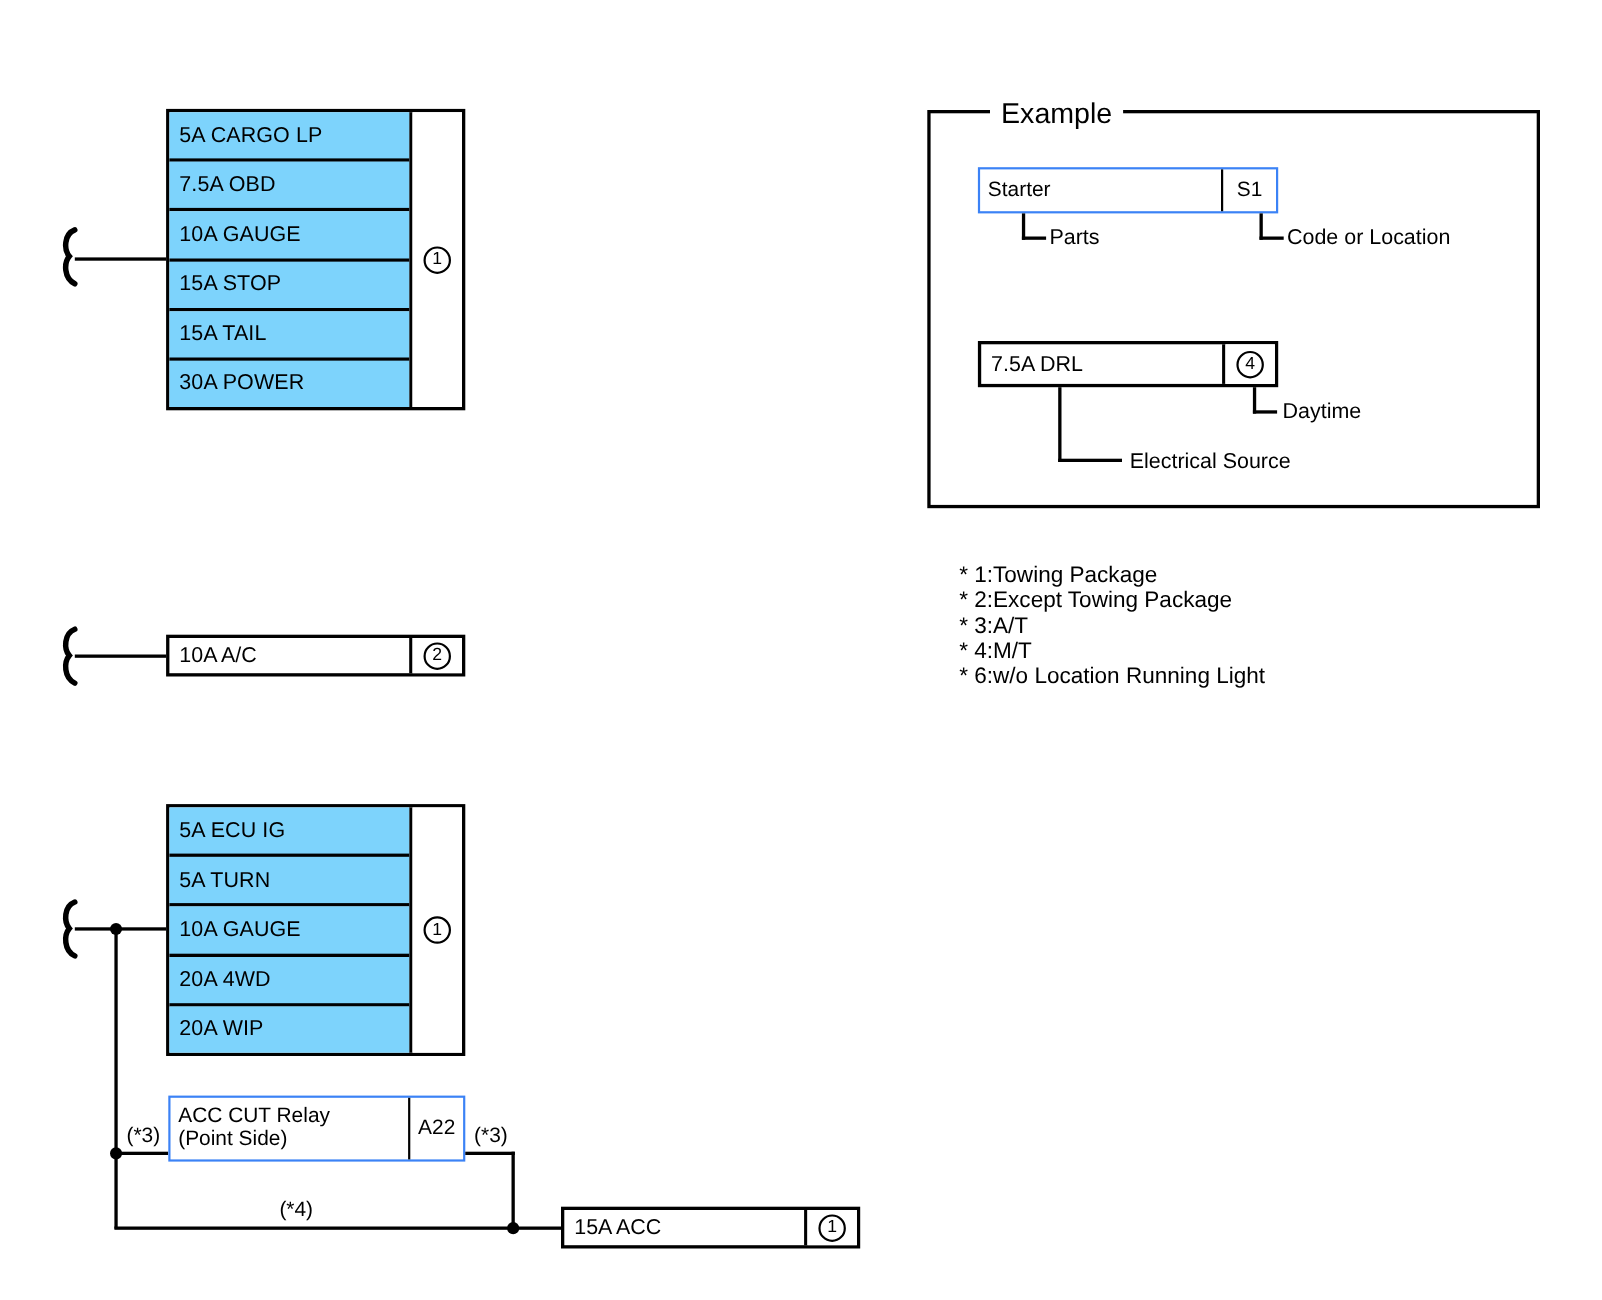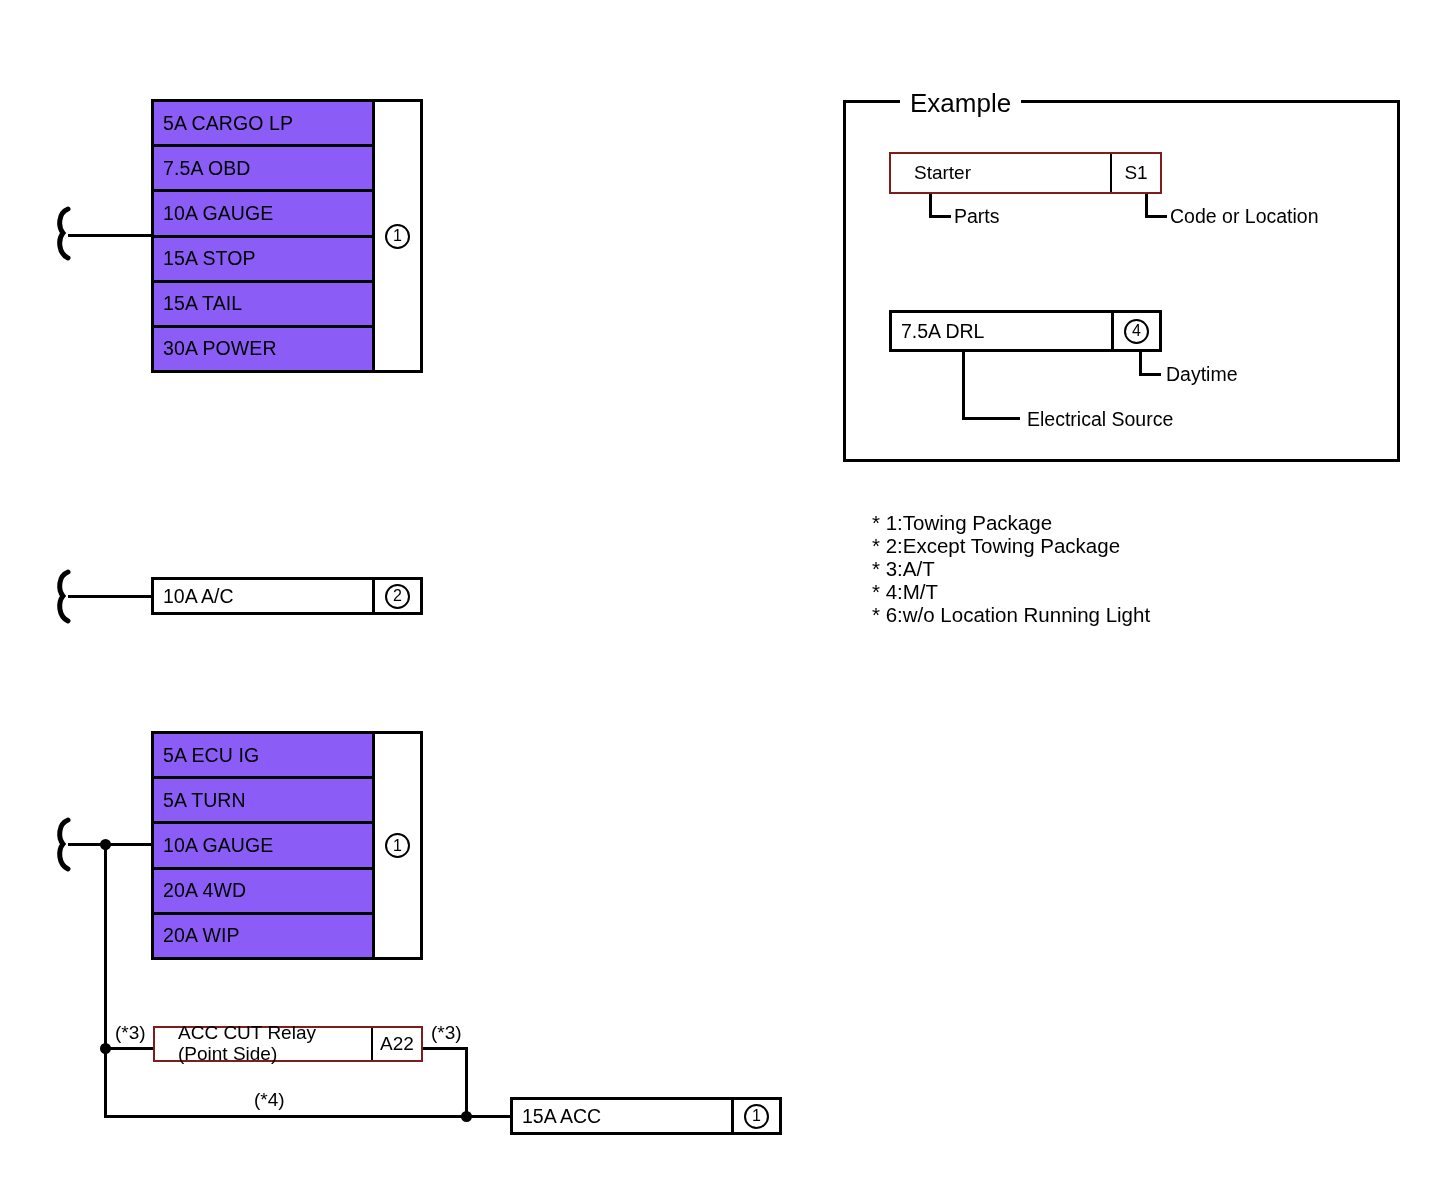--- a/index.html
+++ b/index.html
@@ -34,21 +34,21 @@
     border-right: 3px solid #000;
   }
   .fuse-row {
     flex: 1 1 0;
     display: flex;
     align-items: center;
     padding-left: 9px;
     font-size: 19.5px;
     letter-spacing: 0.1px;
     border-bottom: 3px solid #000;
-    background: #8b5cf6;
+    background: #7dd3fc;
   }
   .fuse-row:last-child { border-bottom: none; }
   .code-col {
     width: 45px;
     display: flex;
     align-items: center;
     justify-content: center;
     background: #fff;
   }
 
@@ -63,25 +63,24 @@
     flex: 1 1 auto;
     display: flex;
     align-items: center;
     padding-left: 9px;
     font-size: 19.5px;
     border-right: 3px solid #000;
   }
 
   
   .parts-box {
-    border: 2px solid #7f1d1d;
+    border: 2px solid #3b82f6;
     background: #fff;
     display: flex;
     flex-direction: row;
-    padding-left: 16px;
   }
   .parts-box .label-cell {
     flex: 1 1 auto;
     display: flex;
     flex-direction: column;
     justify-content: center;
     padding-left: 7px;
     font-size: 19px;
     line-height: 1.08;
     border-right: 2px solid #000;
@@ -203,21 +202,21 @@
     <div class="code-col">
       <span class="circ">1</span>
     </div>
   </div>
 
   <div class="abs wire-h" style="left:104px; top:1047px; width:49px;"></div>
   <div class="abs dot" style="left:100px; top:1043px;"></div>
 
   <div class="abs ref-text" style="left:115px; top:1022px;">(*3)</div>
 
-  <div class="abs parts-box" style="left:153px; top:1026px; width:270px; height:36px;">
+  <div class="abs parts-box" style="left:153px; top:996px; width:270px; height:60px;">
     <div class="label-cell">
       <span>ACC CUT Relay</span>
       <span>(Point Side)</span>
     </div>
     <div class="code-cell">A22</div>
   </div>
 
   <div class="abs ref-text" style="left:431px; top:1022px;">(*3)</div>
 
   <div class="abs wire-h" style="left:423px; top:1047px; width:45px;"></div>

